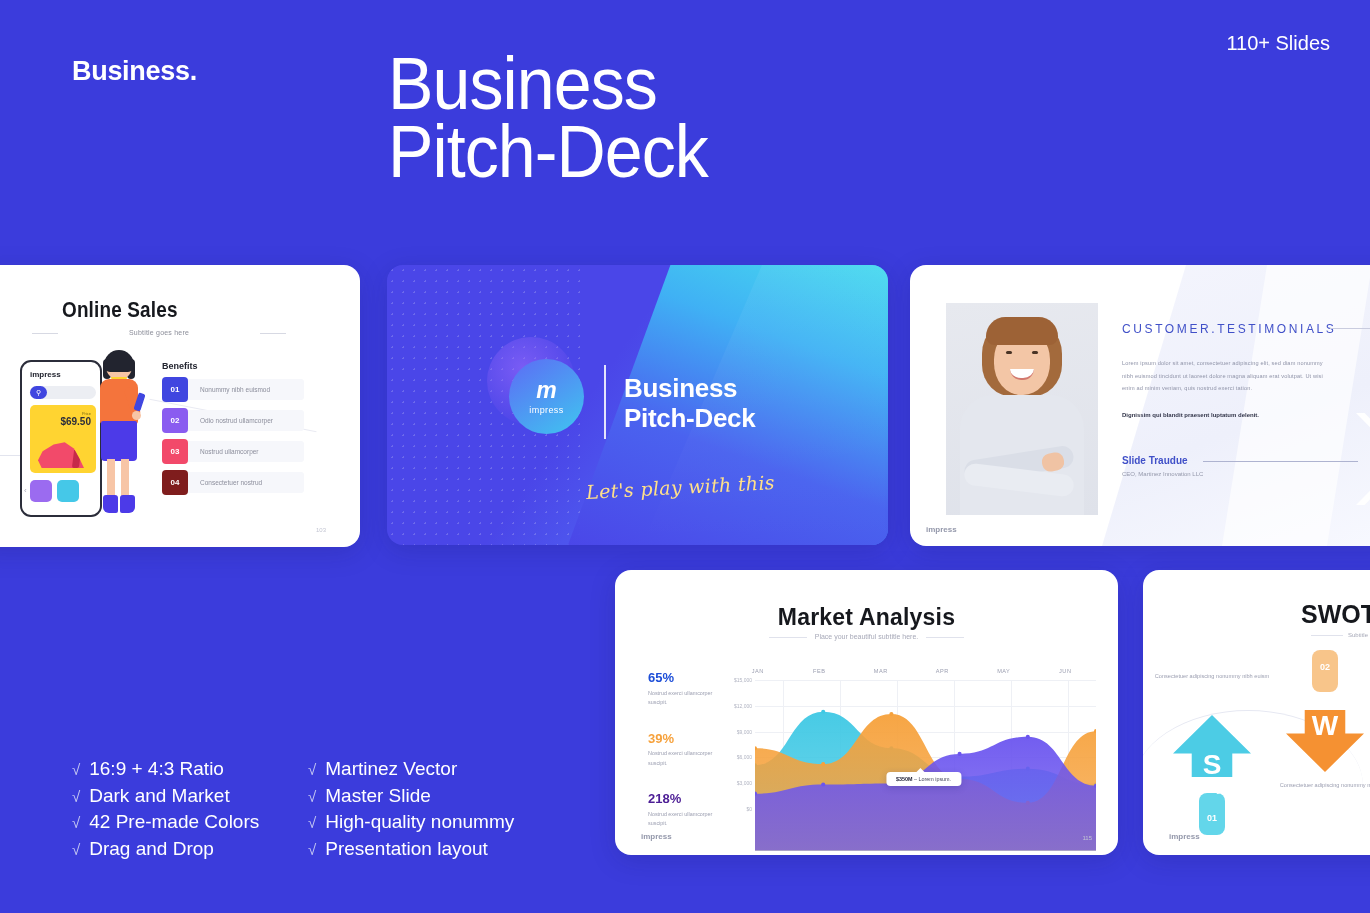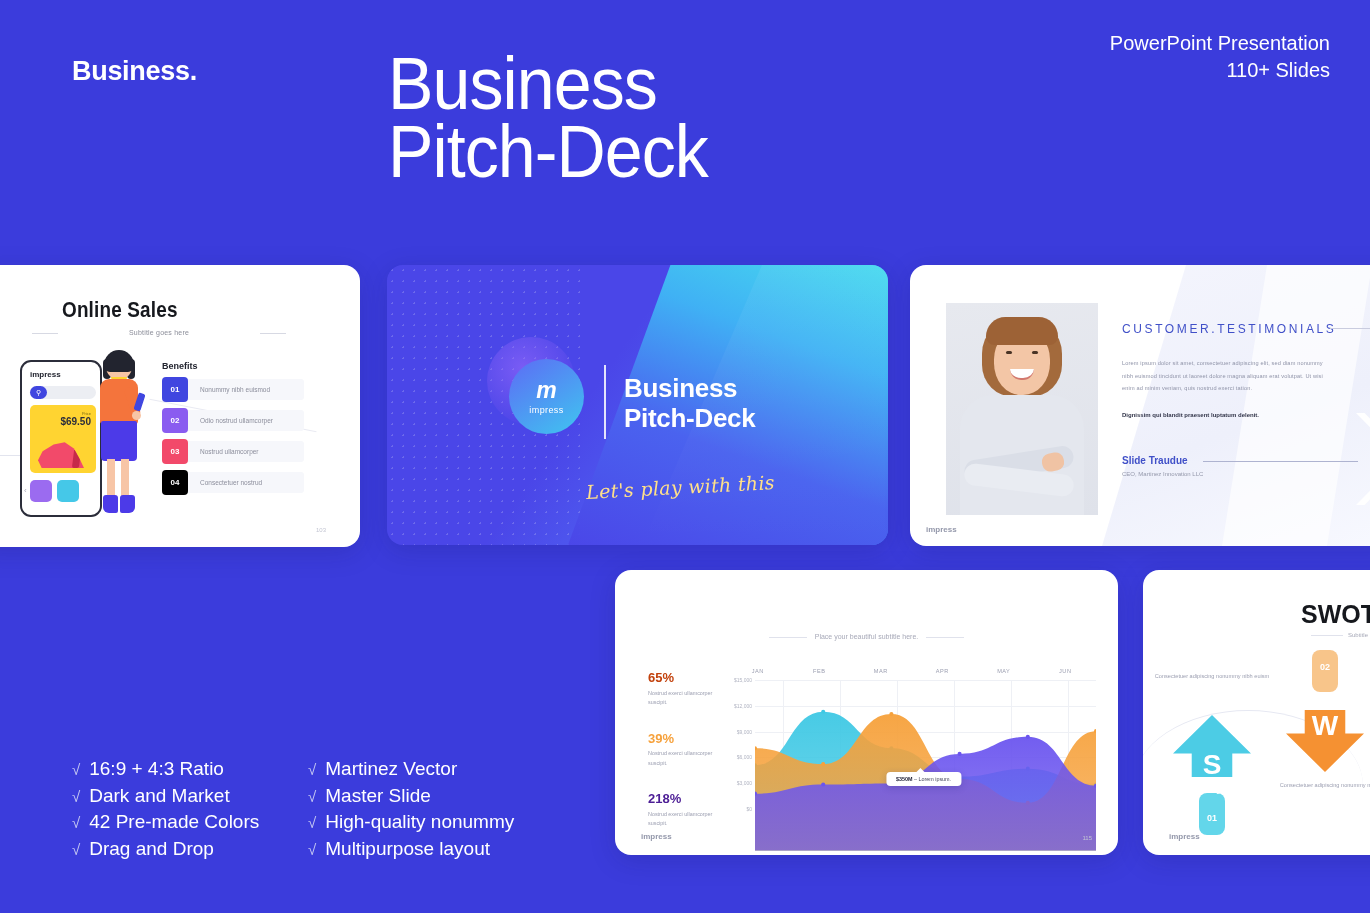--- a/index.html
+++ b/index.html
@@ -109,21 +109,21 @@
     color:#fff; font-size:8px; font-weight:700; text-align:center; line-height:25px;
   }
   .os-row .bar{
     position:absolute; left:23px; top:2px; right:0; height:21px;
     background:#f6f7fb; border-radius:3px;
   }
   .os-row .txt{
     position:absolute; left:38px; top:0; height:25px; line-height:25px;
     font-size:6.5px; color:#8c8e9c;
   }
-  .c01{background:#4046e0}.c02{background:#8a5cf0}.c03{background:#f2496a}.c04{background:#000000}
+  .c01{background:#4046e0}.c02{background:#8a5cf0}.c03{background:#f2496a}.c04{background:#7f1d1d}
   .os-pg{ position:absolute; right:34px; bottom:14px; font-size:6px; color:#c3c5d2;}
   .os-line-l{ position:absolute; left:-30px; top:190px; width:84px; height:1px; background:#e2e4ee;}
   .os-line-r{ position:absolute; left:176px; top:150px; width:170px; height:1px; background:#e9eaf2; transform:rotate(11deg);}
 
   
   #card-cover {
     left: 387px; top: 265px; width: 501px; height: 280px;
     background: linear-gradient(125deg,#4a46e8 0%,#4a46e8 42%,#4f5cf0 60%,#3f7ef2 100%);
   }
   .cv-dots{
@@ -228,21 +228,21 @@
   }
   .mk-sub span{ position:relative; }
   .mk-sub span::before,.mk-sub span::after{
     content:""; position:absolute; top:50%; width:38px; height:1px; background:#e0e2ec;
   }
   .mk-sub span::before{ left:-46px } .mk-sub span::after{ right:-46px }
   .mk-stats{ position:absolute; left:33px; top:100px; width:66px; }
   .mk-stat{ margin-bottom:23px; }
   .mk-stat .pc{ font-size:13px; font-weight:700; line-height:1.2;}
   .mk-stat .ds{ font-size:5.4px; color:#9b9eb0; line-height:1.75; margin-top:3px;}
-  .pc-1{ color:#c2410c } .pc-2{ color:#f6a13b } .pc-3{ color:#4c1d95 }
+  .pc-1{ color:#1d4ed8 } .pc-2{ color:#f6a13b } .pc-3{ color:#4c1d95 }
   .mk-plot{ position:absolute; left:112px; top:98px; right:22px; bottom:46px; }
   .mk-months{ position:absolute; left:0; right:0; top:0; height:12px; }
   .mk-months span{
     position:absolute; font-size:5.6px; color:#9b9eb0; letter-spacing:.5px;
     transform:translateX(-50%);
   }
   .mk-yaxis{ position:absolute; left:0; top:12px; bottom:0; width:28px; }
   .mk-yaxis span{
     position:absolute; right:3px; font-size:5px; color:#b1b4c2; transform:translateY(-50%);
   }
@@ -335,21 +335,20 @@
 <body>
 
 <div class="stage">
 
   <div class="brand">Business.</div>
   <div class="hero-title">
     <span class="l1">Business</span>
     <span class="l2">Pitch-Deck</span>
   </div>
   <div class="hero-meta">
-    <div>PowerPoint Presentation</div>
     <div>110+ Slides</div>
   </div>
 
   <div class="card" id="card-online">
     <div class="os-line-l"></div>
     <div class="os-line-r"></div>
     <div class="os-title">Online Sales</div>
     <div class="os-sub">Subtitle goes here</div>
 
     <div class="os-phone">
@@ -450,20 +449,21 @@
     <div class="ts-body">Lorem ipsum dolor sit amet, consectetuer adipiscing elit, sed diam nonummy nibh euismod tincidunt ut laoreet dolore magna aliquam erat volutpat. Ut wisi enim ad minim veniam, quis nostrud exerci tation.</div>
     <div class="ts-bold">Dignissim qui blandit praesent luptatum delenit.</div>
     <div class="ts-name">Slide Traudue</div>
     <div class="ts-nline"></div>
     <div class="ts-role">CEO, Martinez Innovation LLC</div>
     <div class="ts-logo">impress</div>
     <div class="ts-chev"></div>
   </div>
 
   <div class="card" id="card-market">
+    <div class="mk-title">Market Analysis</div>
     <div class="mk-sub"><span>Place your beautiful subtitle here.</span></div>
 
     <div class="mk-stats">
       <div class="mk-stat">
         <div class="pc pc-1">65%</div>
         <div class="ds">Nostrud exerci ullamcorper suscipit.</div>
       </div>
       <div class="mk-stat">
         <div class="pc pc-2">39%</div>
         <div class="ds">Nostrud exerci ullamcorper suscipit.</div>
@@ -603,17 +603,17 @@
     <div class="feat">
         <span class="tick">√</span>
         <span>High-quality nonummy</span>
       </div>
     <div class="feat">
         <span class="tick">√</span>
         <span>Drag and Drop</span>
       </div>
     <div class="feat">
         <span class="tick">√</span>
-        <span>Multipurpose layout</span>
+        <span>Presentation layout</span>
       </div>
   </div>
 
 </div>
 
 </body></html>

